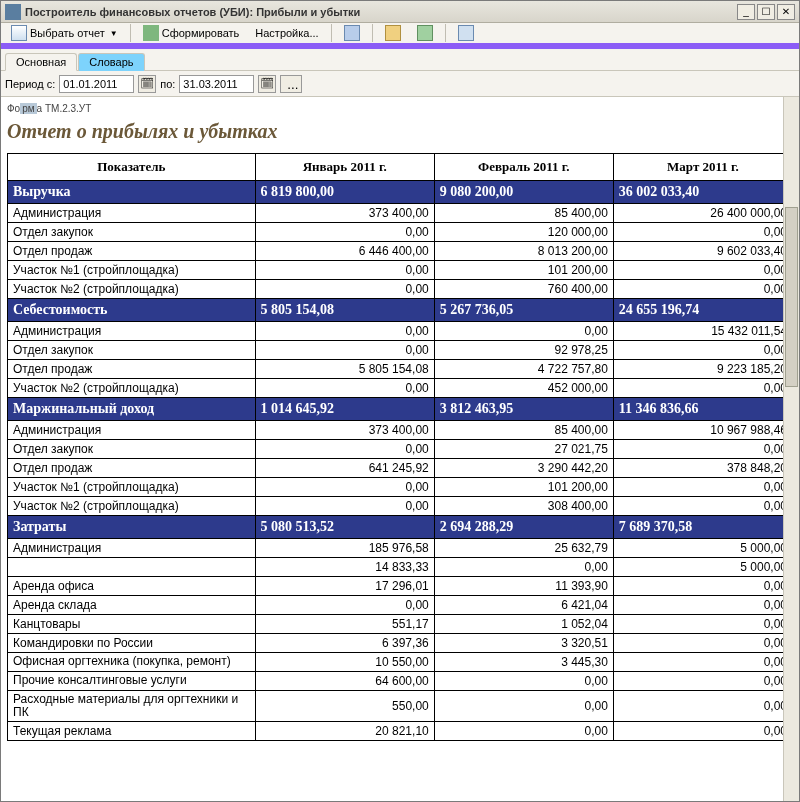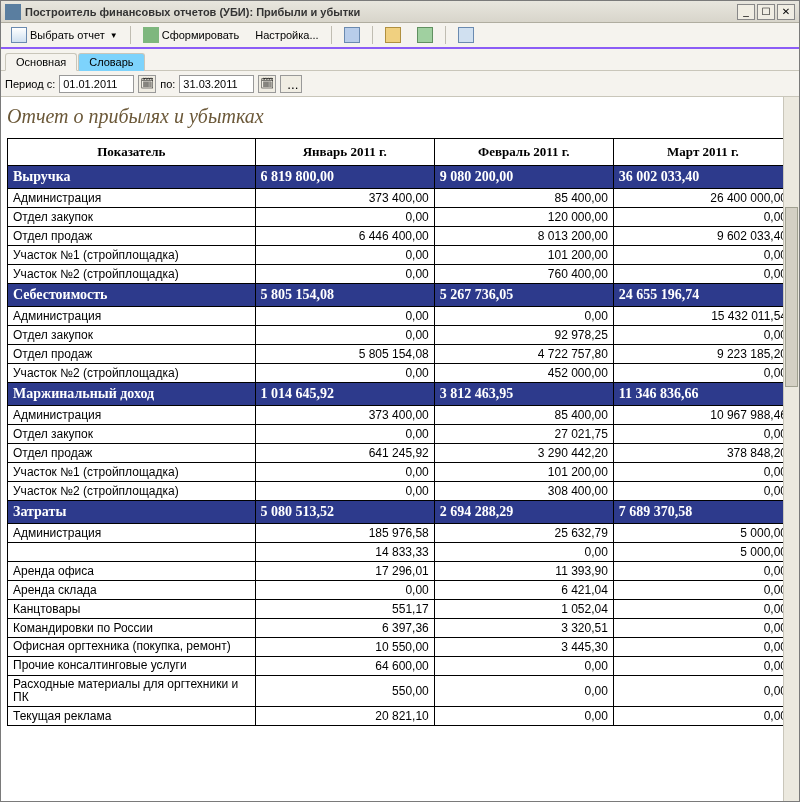--- a/index.html
+++ b/index.html
@@ -35,21 +35,21 @@
 }
 .titlebar .title { flex: 1; font-weight: bold; color: #333; }
 .win-controls { display: flex; gap: 2px; }
 .win-btn {
   width: 18px; height: 16px; border: 1px solid #888;
   background: #f0ede3; display: flex; align-items: center; justify-content: center;
   font-size: 10px; cursor: pointer;
 }
 .toolbar {
   background: #f5f3ee;
-  border-bottom: 2px solid #8b5cf6;
+  border-bottom: 6px solid #8b5cf6;
   display: flex;
   align-items: center;
   padding: 2px 4px;
   gap: 4px;
   height: 26px;
 }
 .tb-btn {
   display: inline-flex; align-items: center; gap: 3px;
   padding: 2px 5px;
   border: 1px solid transparent;
@@ -110,21 +110,21 @@
   background: #fff;
   overflow: auto;
   padding: 4px 6px 0 6px;
   position: relative;
 }
 .form-id { font-size: 10px; color: #444; margin: 2px 0 6px; }
 .form-id .hl { background: #b8c9d8; padding: 0 2px; }
 .report-title {
   font-family: Georgia, 'Times New Roman', serif;
   font-style: italic;
-  font-weight: normal;
+  font-weight: bold;
   color: #6b5838;
   font-size: 20px;
   margin: 4px 0 10px;
 }
 .period-text { font-weight: bold; font-size: 12px; margin-bottom: 12px; }
 table.report {
   border-collapse: collapse;
   width: 100%;
   table-layout: fixed;
 }
@@ -219,20 +219,23 @@
     <span>Период с:</span>
     <input class="date-input" value="01.01.2011" style="">
     <span class="date-btn">🗓</span>
     <span>по:</span>
     <input class="date-input" value="31.03.2011" style="">
     <span class="date-btn">🗓</span>
     <button class="more-btn">...</button>
   </div>
 
   <div class="report-area">
+    <div class="form-id">
+      <span>Фо</span><span class="hl">рм</span><span>а ТМ.2.3.УТ</span>
+    </div>
     <div class="report-title">Отчет о прибылях и убытках</div>
 
     <table class="report">
       <colgroup>
         <col style="width:235px">
           <col style="width:170px">
           <col style="width:170px">
           <col style="width:170px">
       </colgroup>
       <thead>

